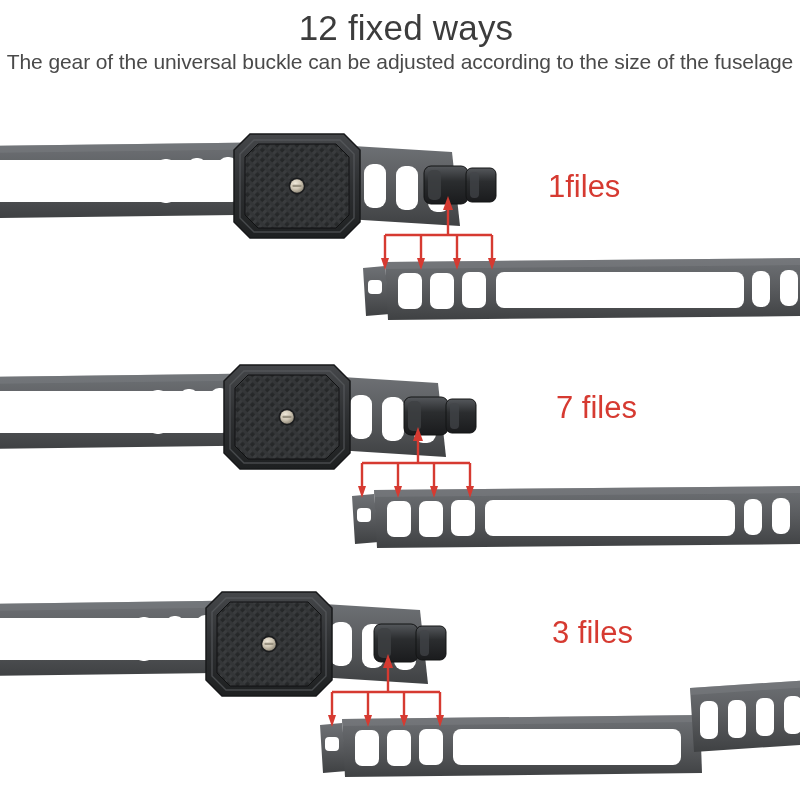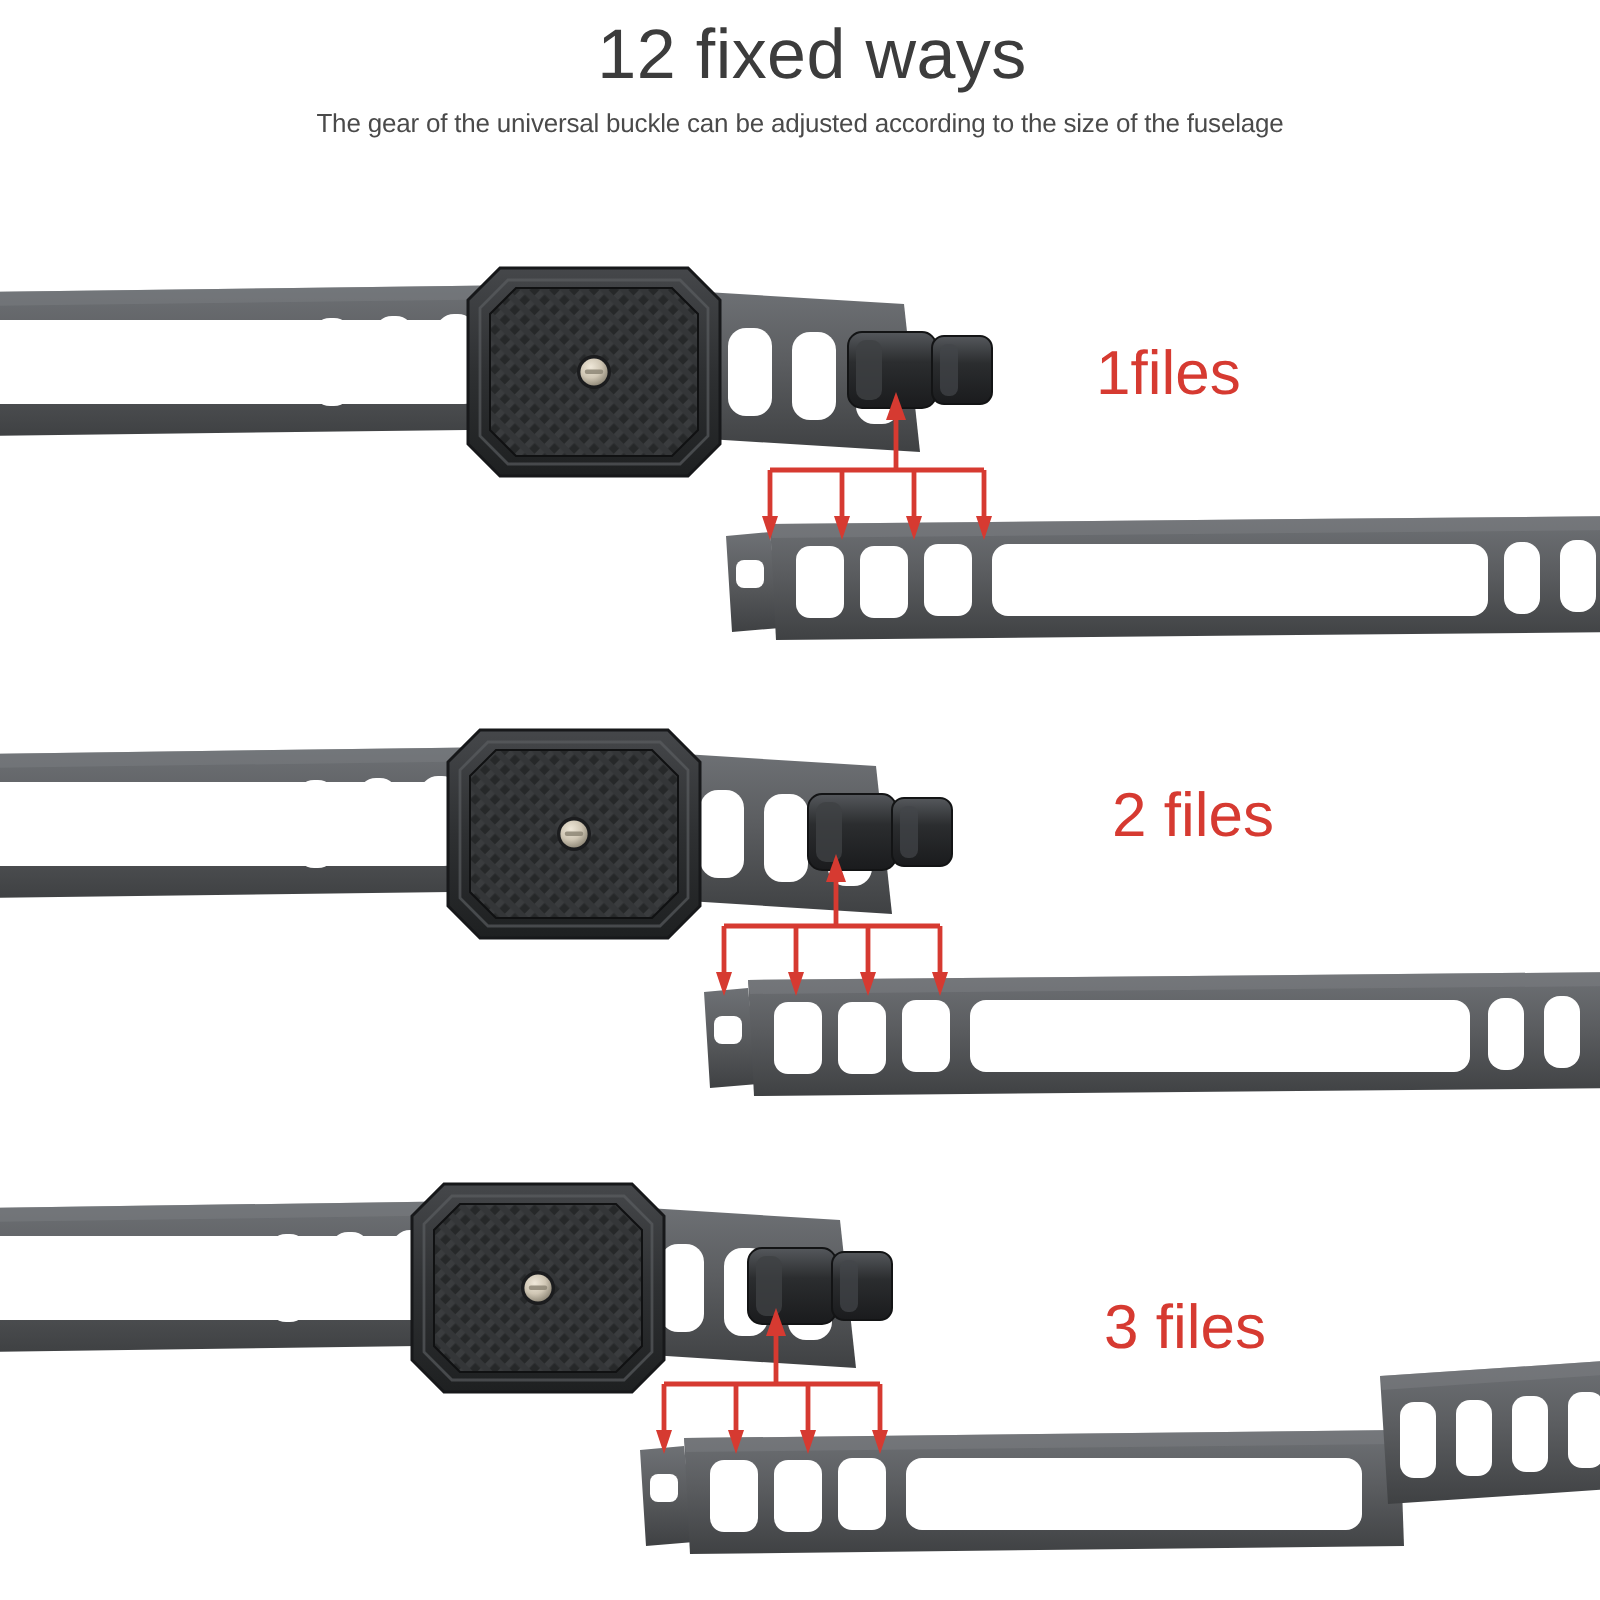--- a/index.html
+++ b/index.html
@@ -28,21 +28,21 @@
   .title {
     font-size: 35px;
     font-weight: 400;
     color: #3c3c3c;
     letter-spacing: 0.2px;
     margin: 8px 0 2px 0;
     line-height: 40px;
     padding-left: 12px;
   }
   .subtitle-line {
-    font-size: 13px;
+    font-size: 21px;
     font-weight: 400;
     color: #4a4a4a;
     line-height: 24px;
     letter-spacing: -0.1px;
   }
 
   
   .row {
     position: absolute;
     left: 0;
@@ -270,21 +270,21 @@
       <line x1="398" y1="120" x2="398" y2="148"></line>
       <line x1="434" y1="120" x2="434" y2="148"></line>
       <line x1="470" y1="120" x2="470" y2="148"></line>
       <polygon points="362,155 358,143 366,143" fill="#d63a31" stroke="none"></polygon>
       <polygon points="398,155 394,143 402,143" fill="#d63a31" stroke="none"></polygon>
       <polygon points="434,155 430,143 438,143" fill="#d63a31" stroke="none"></polygon>
       <polygon points="470,155 466,143 474,143" fill="#d63a31" stroke="none"></polygon>
     </g>
   </svg>
 
-  <div class="files-label" id="label-2" style="left: 556px; top: 48px;">2 files</div>
+  <div class="files-label" id="label-2" style="left: 556px; top: 48px;">7 files</div>
 </div>
 
 <div class="row" id="row-3">
   <svg class="stage" width="800" height="230" viewBox="0 0 800 230">
     <defs>
       <linearGradient id="strapG3" x1="0" y1="0" x2="0" y2="1">
         <stop offset="0" stop-color="#6e7175"></stop>
         <stop offset="0.45" stop-color="#5b5d60"></stop>
         <stop offset="1" stop-color="#3f4143"></stop>
       </linearGradient>
@@ -370,14 +370,14 @@
       <line x1="368" y1="124" x2="368" y2="152"></line>
       <line x1="404" y1="124" x2="404" y2="152"></line>
       <line x1="440" y1="124" x2="440" y2="152"></line>
       <polygon points="332,159 328,147 336,147" fill="#d63a31" stroke="none"></polygon>
       <polygon points="368,159 364,147 372,147" fill="#d63a31" stroke="none"></polygon>
       <polygon points="404,159 400,147 408,147" fill="#d63a31" stroke="none"></polygon>
       <polygon points="440,159 436,147 444,147" fill="#d63a31" stroke="none"></polygon>
     </g>
   </svg>
 
-  <div class="files-label" id="label-3" style="left: 552px; top: 48px; margin-top: 31px;">3 files</div>
+  <div class="files-label" id="label-3" style="left: 552px; top: 48px;">3 files</div>
 </div>
 
 </body></html>

